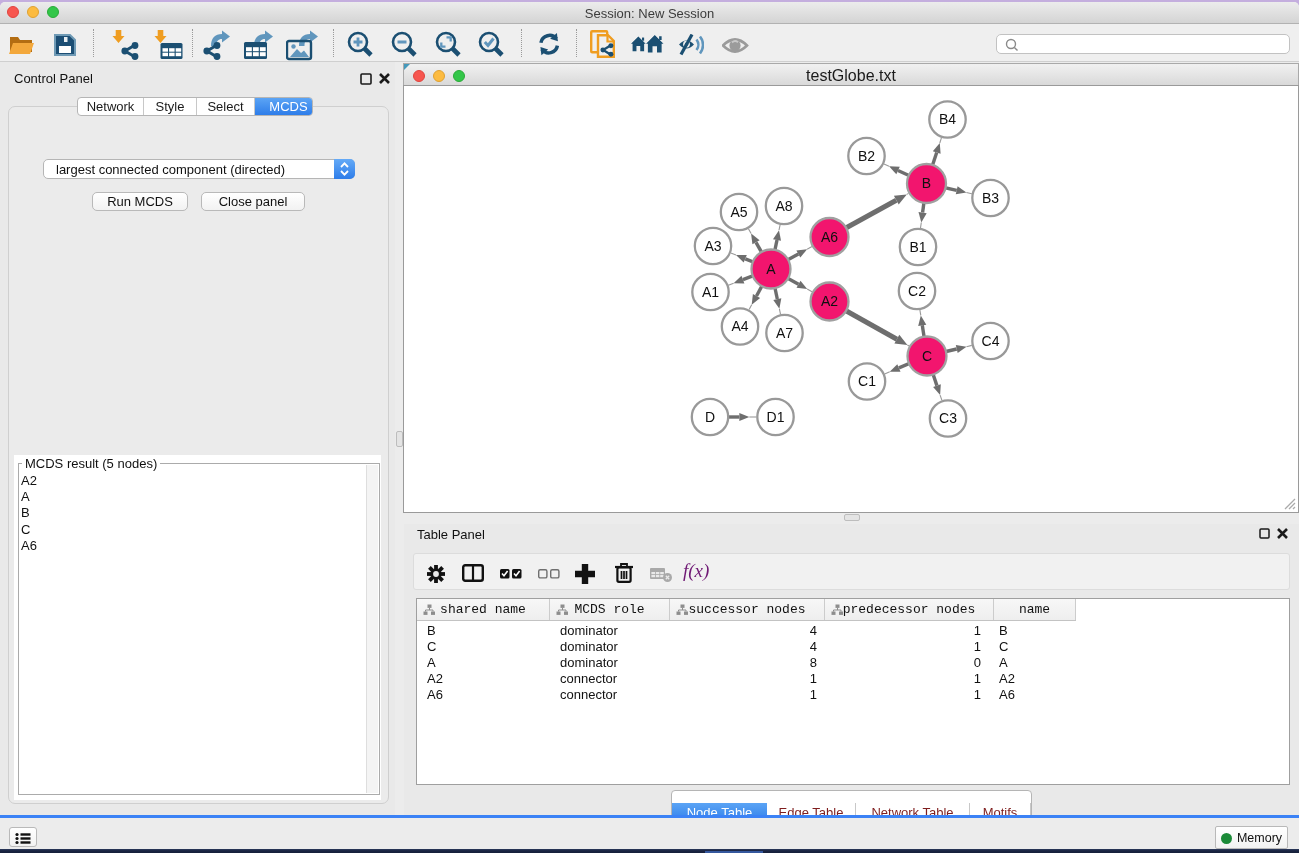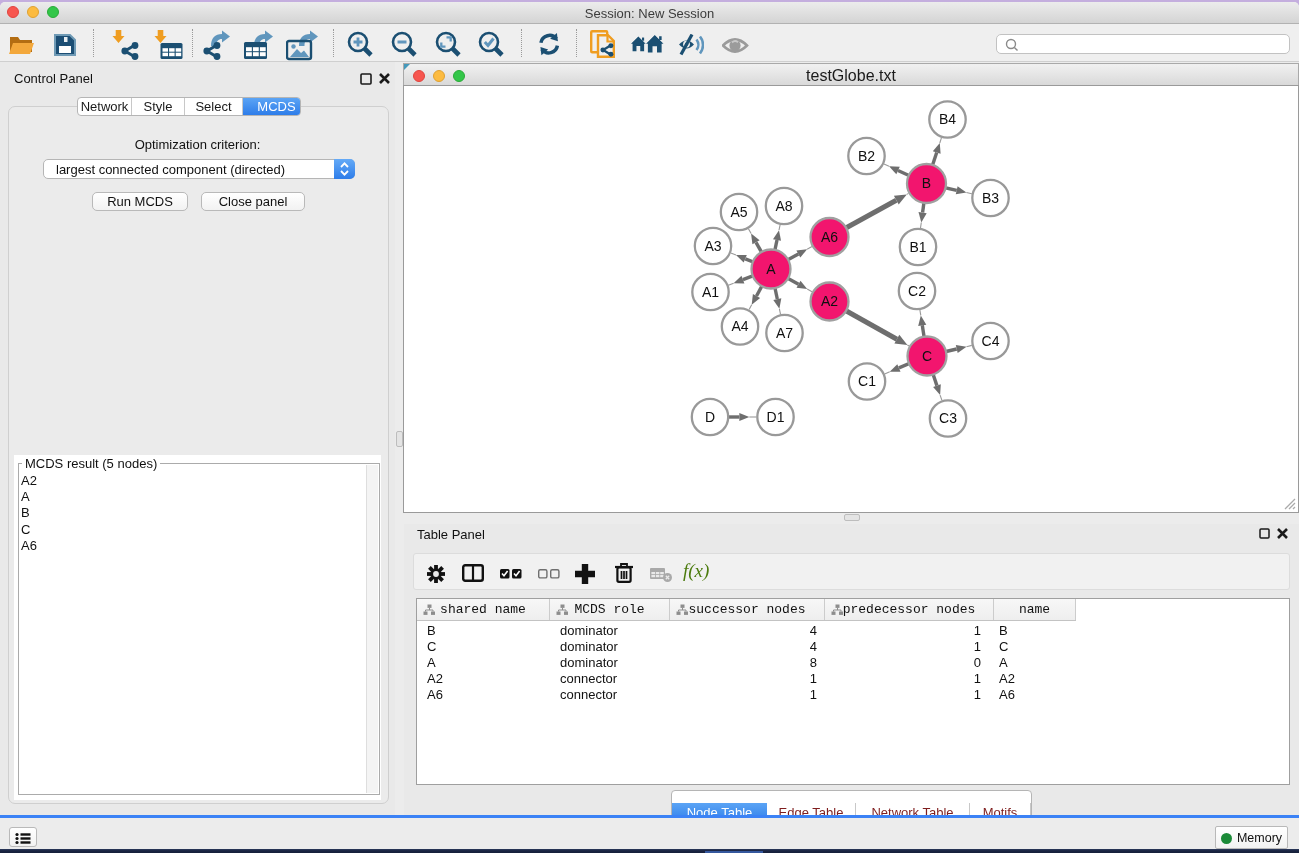--- a/index.html
+++ b/index.html
@@ -184,26 +184,25 @@
       </div>
  </div>
  <div id="cpanel">
   <div class="hdr">Control Panel</div>
   <svg class="winbtns" style="left:360px" width="32" height="12">
         <rect x="1" y="1" width="10" height="10" fill="none" stroke="#1a1a1a" stroke-width="1.6" rx="1"></rect>
         <path d="M20 1 L29 10 M29 1 L20 10" stroke="#1a1a1a" stroke-width="2.6"></path>
       </svg>
   <div id="cp-content"></div>
   <div id="tabs">
-   <div style="width:54px">Network</div>
+   <div style="width:66px">Network</div>
         <div style="width:53px">Style</div>
         <div style="width:58px">Select</div>
         <div style="width:57px">MCDS</div>
   </div>
-  <div style="position:absolute;left:0;top:75px;width:395px;text-align:center;font-size:13px;color:#111;">Optimization criterion:</div>
   <div style="position:absolute;left:43px;top:97px;width:312px;height:20px;background:#fff;border:1px solid #b5b5b5;border-radius:5px;">
     <span style="position:absolute;left:12px;top:1.5px;font-size:13px;color:#111;text-align:right;">largest connected component (directed)</span>
     <div style="position:absolute;right:-1px;top:-1px;width:21px;height:20px;background:linear-gradient(#64aaf7,#2e7de9);border-radius:0 5px 5px 0;"></div>
     <svg style="position:absolute;right:3px;top:1px;" width="13" height="16">
           <path d="M3 6 L6.5 2.4 L10 6" fill="none" stroke="#fff" stroke-width="1.8"></path>
           <path d="M3 10 L6.5 13.6 L10 10" fill="none" stroke="#fff" stroke-width="1.8"></path>
         </svg>
   </div>
   <div class="btn" style="left:92px;top:130px;width:96px;height:19px;line-height:18px;">Run MCDS</div>
   <div class="btn" style="left:201px;top:130px;width:104px;height:19px;line-height:18px;">Close panel</div>
@@ -385,21 +384,21 @@
           <rect x="1.4" y="6" width="3.6" height="2.2" fill="#e9e9e9"></rect>
           <rect x="1.4" y="9" width="3.6" height="2.2" fill="#e9e9e9"></rect>
           <rect x="5.800000000000001" y="6" width="3.6" height="2.2" fill="#e9e9e9"></rect>
           <rect x="5.800000000000001" y="9" width="3.6" height="2.2" fill="#e9e9e9"></rect>
           <rect x="10.200000000000001" y="6" width="3.6" height="2.2" fill="#e9e9e9"></rect>
           <rect x="10.200000000000001" y="9" width="3.6" height="2.2" fill="#e9e9e9"></rect>
           <circle cx="17.5" cy="11.5" r="4.5" fill="#a9a9a9"></circle>
           <path d="M15.8 9.8 L19.2 13.2 M19.2 9.8 L15.8 13.2" stroke="#e9e9e9" stroke-width="1.3"></path>
         </g>
       </svg>
-      <div style="position:absolute;left:279px;top:36px;font-family:'Liberation Serif',serif;font-style:italic;font-size:19px;color:#4d7c0f;">f(x)</div>
+      <div style="position:absolute;left:279px;top:36px;font-family:'Liberation Serif',serif;font-style:italic;font-size:19px;color:#701a75;">f(x)</div>
   <div id="tbl">
    <div id="thead" style="width:659px">
           <div class="th" style="left:0px;width:133px">
             <svg width="13" height="12" style="position:absolute;left:6px;top:5px" viewBox="0 0 13 12">
               <rect x="4.5" y="0.5" width="4" height="3.4" fill="#8d8d8d"></rect>
               <rect x="0.5" y="7.5" width="4" height="3.4" fill="#8d8d8d"></rect>
               <rect x="8" y="7.5" width="4" height="3.4" fill="#8d8d8d"></rect>
               <path d="M6.5 4 L6.5 6 M2.5 7.5 L2.5 6 L10 6 L10 7.5" fill="none" stroke="#8d8d8d" stroke-width="1"></path>
             </svg>
             <span>shared name</span>

